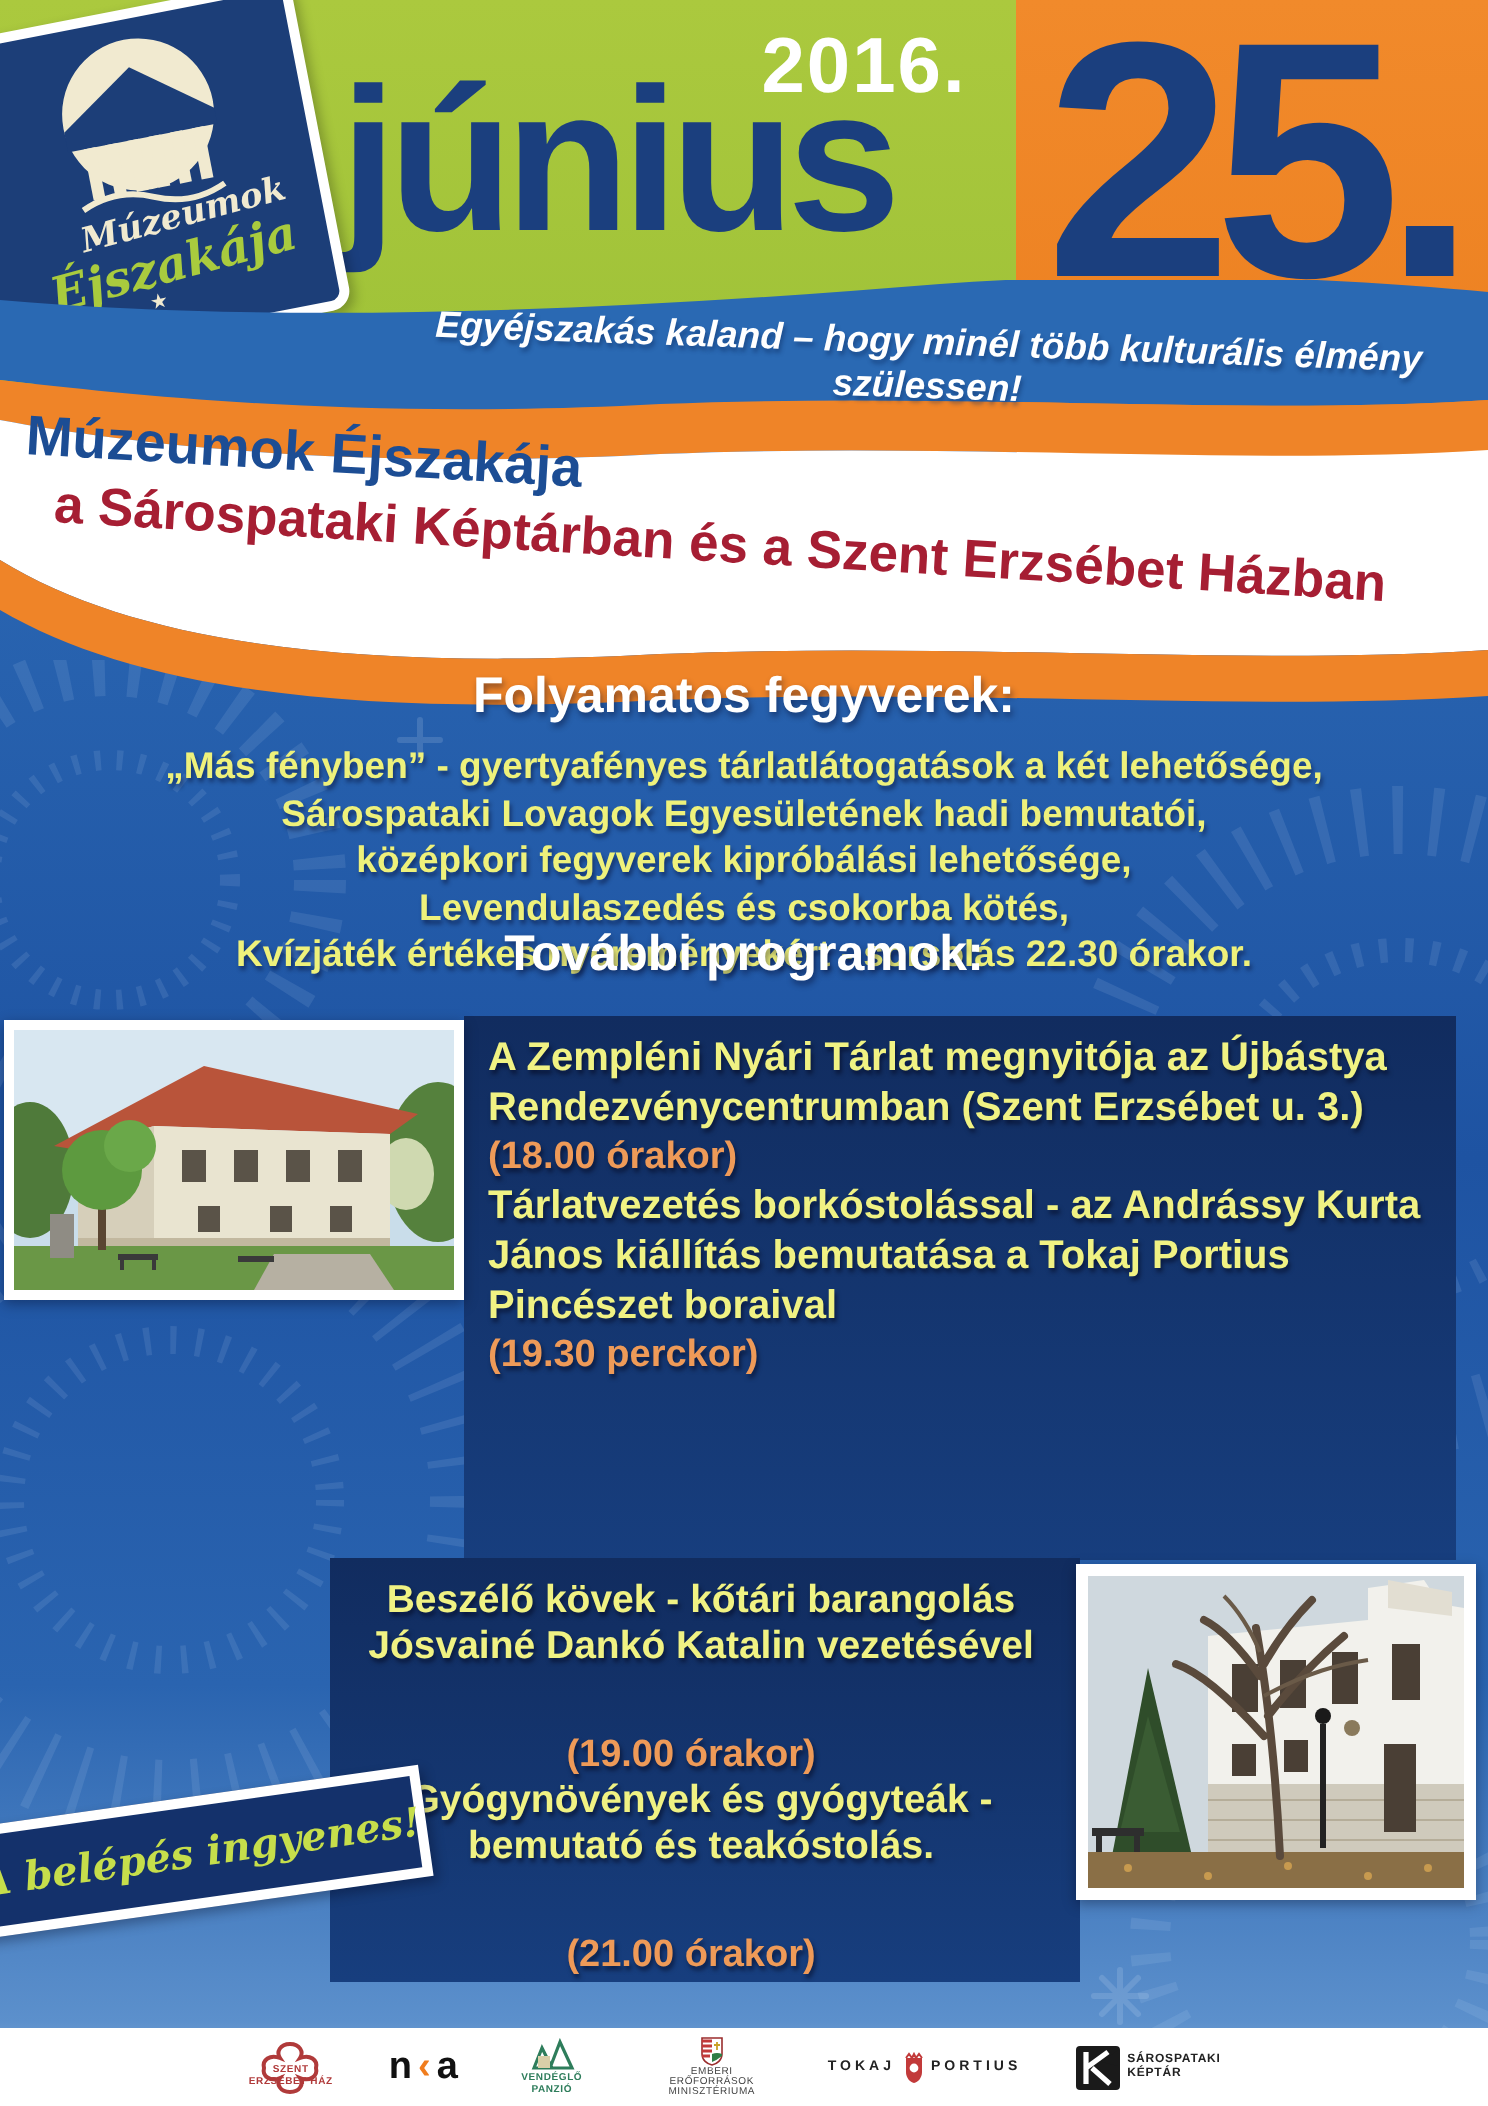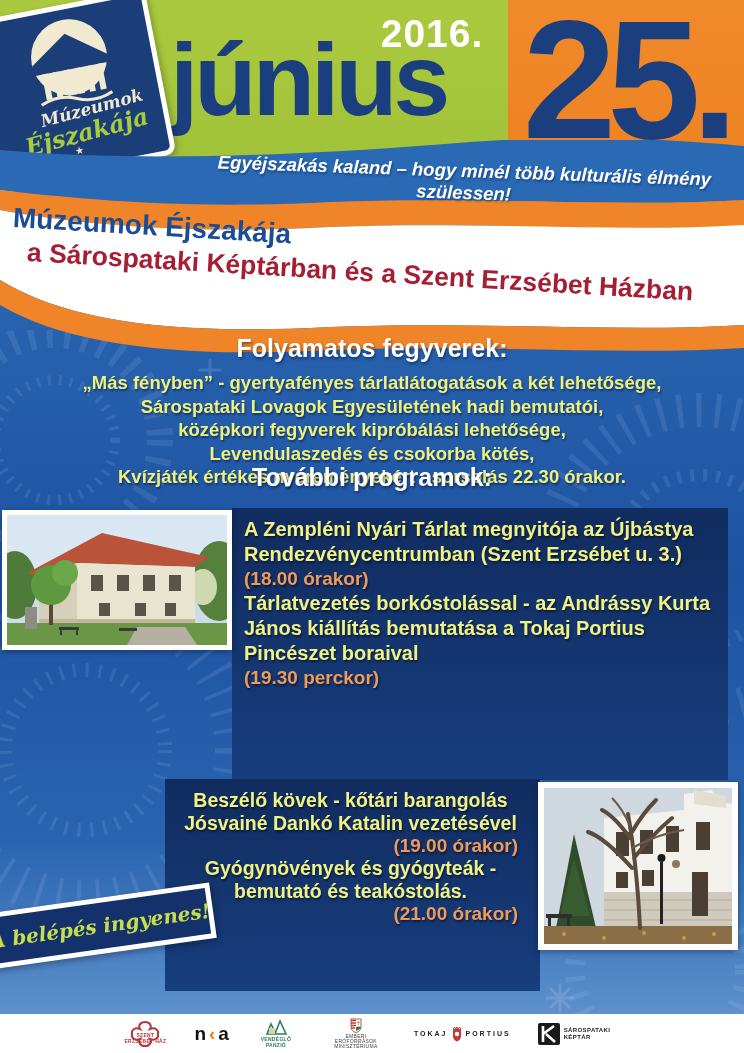--- a/index.html
+++ b/index.html
@@ -28,21 +28,21 @@
   
   .sec-head{width:744px;text-align:center;color:#fff;font-weight:bold;font-size:25px;text-shadow:1px 2px 3px rgba(0,0,30,.45);}
   .cont-items{left:0;top:371px;width:744px;text-align:center;color:#eef17b;font-weight:bold;font-size:18.5px;
     line-height:23.5px;text-shadow:1px 2px 2px rgba(0,0,30,.45);}
   .panel{background:linear-gradient(180deg,#112c5f,#173e7e);}
   .panel1{left:232px;top:508px;width:496px;height:272px;padding:9px 10px 0 12px;box-sizing:border-box;}
   .panel2{left:165px;top:779px;width:375px;height:212px;padding:10px 12px 0 8px;box-sizing:border-box;}
   .ptext{display:block;color:#f0f283;font-weight:bold;font-size:20px;line-height:25px;text-shadow:1px 2px 2px rgba(0,0,20,.5);}
   .ptime{color:#ee9a58;font-weight:bold;font-size:19px;line-height:24px;text-shadow:1px 2px 2px rgba(0,0,20,.5);}
   .panel2 .ptext{text-align:center;font-size:19.5px;line-height:23px;}
-  .panel2 .ptime{text-align:right;padding-right:10px;line-height:22px;}
+  .panel2 .ptime{text-align:center;padding-right:10px;line-height:22px;margin-top:32px;}
   
   .photo{background:#fff;box-shadow:0 2px 6px rgba(0,0,20,.35);}
   .photo1{left:2px;top:510px;width:230px;height:140px;padding:5px;box-sizing:border-box;}
   .photo2{left:538px;top:782px;width:200px;height:168px;padding:6px;box-sizing:border-box;}
   
   .ribbon{left:-14px;top:898px;width:218px;height:46px;background:#14316b;border:5px solid #fff;
     transform:rotate(-8deg);display:flex;align-items:center;justify-content:center;box-shadow:2px 3px 6px rgba(0,0,20,.3);}
   .ribbon span{color:#c6de4b;font-family:"DejaVu Serif",serif;font-style:italic;font-weight:bold;font-size:20px;white-space:nowrap;}
   
   .footer{left:0;top:1014px;width:744px;height:39px;background:#fff;display:flex;align-items:center;justify-content:center;gap:26px;}

